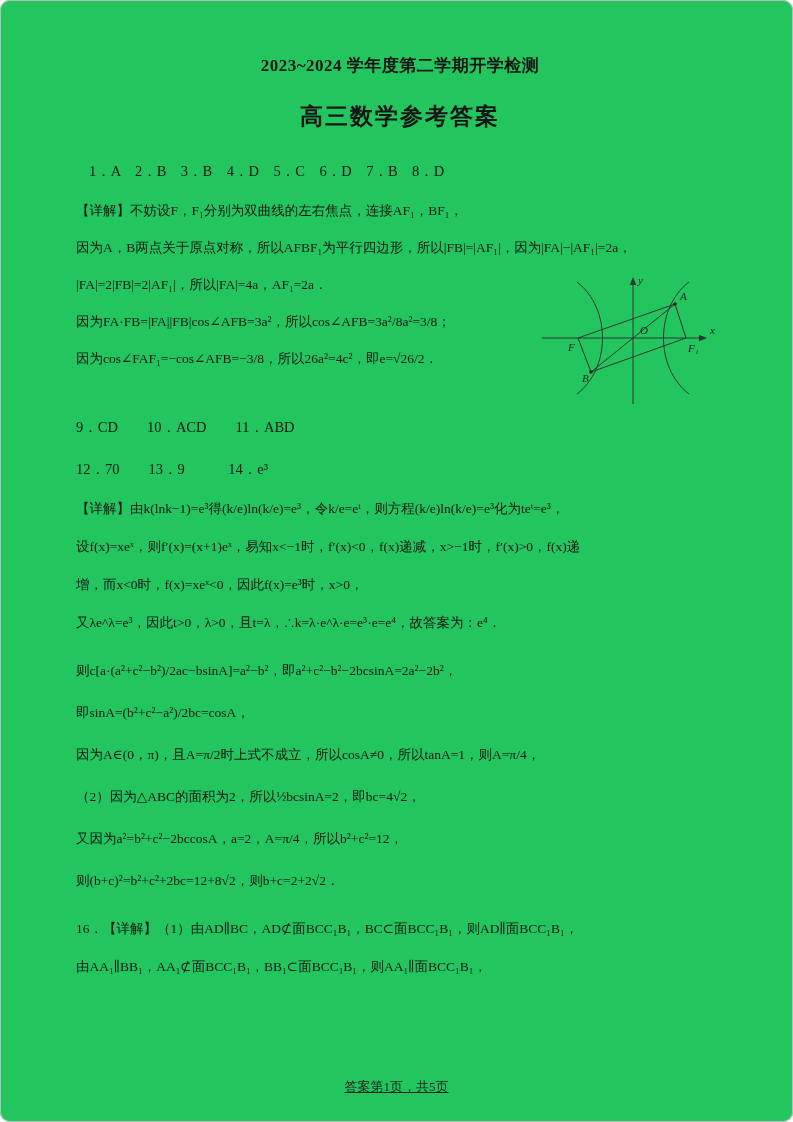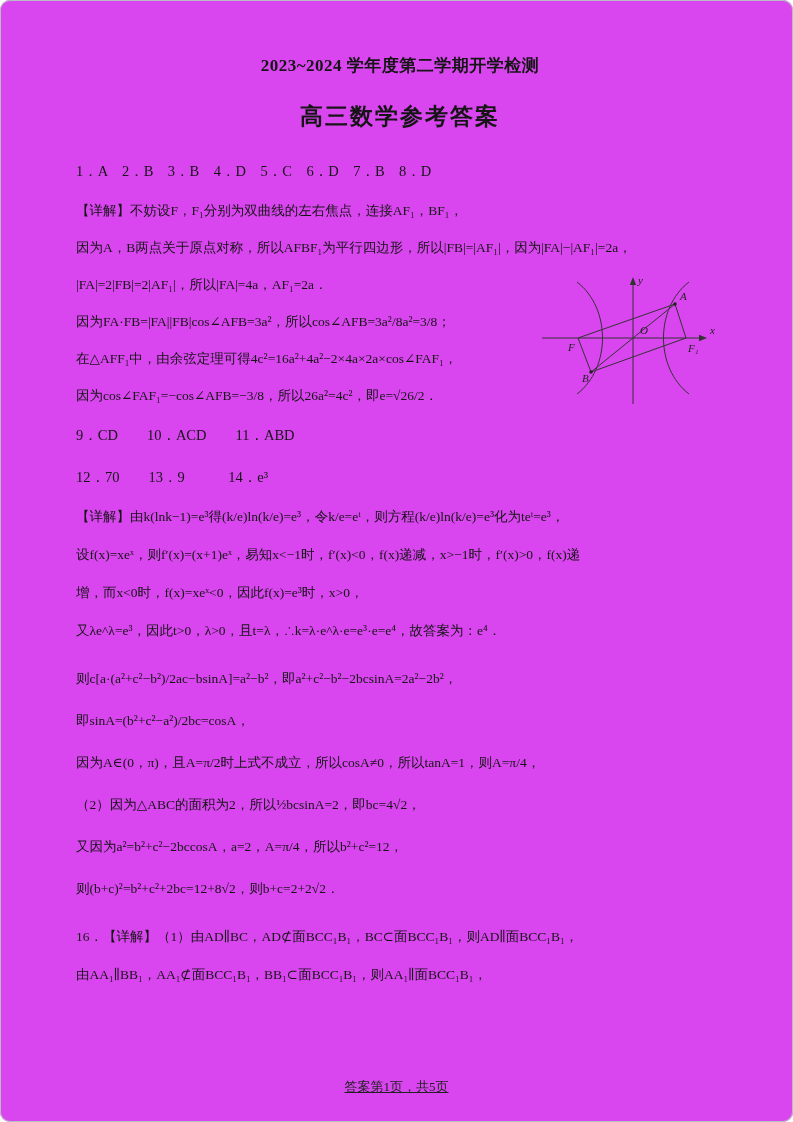--- a/index.html
+++ b/index.html
@@ -1,25 +1,25 @@
 <!DOCTYPE html>
 <html><head>
 <meta charset="utf-8">
 <style>
   html,body { margin:0; padding:0; background:#ffffff; }
   .page {
-    position:relative; width:793px; height:1122px; background:#d946ef;
+    position:relative; width:793px; height:1122px; background:#22c55e;
     font-family:"Liberation Serif","DejaVu Serif",serif; color:#151515;
     box-shadow: inset 0 0 0 1px #b9bcc0; border-radius:10px; overflow:hidden;
   }
   .content { position:absolute; top:54px; left:76px; width:648px; }
   .title   { margin:0; text-align:center; font-size:17px; font-weight:700; letter-spacing:.5px; }
   .subtitle{ margin:24px 0 0; text-align:center; font-size:23px; font-weight:700; letter-spacing:2px; }
   .answers { font-size:14.5px; line-height:26px; white-space:pre-wrap; }
-  .row1 { margin-top:26px; }
+  .row1 { margin-top:26px;margin-left:13px; }
   .row2 { margin-top:8px; clear:both; }
   .row3 { margin-top:16px; }
   .block { margin-top:8px; clear:both; }
   .line  { font-size:13.5px; white-space:pre-wrap; }
   .b8  .line { line-height:37px; }
   .b14 .line { line-height:38px; }
   .b15 .line { line-height:42px; }
   .b16 .line { line-height:38px; }
   .fig { float:right; width:188px; height:142px; margin:2px 0 4px 10px; }
   .fig svg text { font-family:"Liberation Serif","DejaVu Serif",serif; font-style:italic; font-size:11px; fill:#222; }
@@ -61,21 +61,20 @@
           <text x="104" y="66">O</text>
           <text x="144" y="32">A</text>
           <text x="46" y="114">B</text>
           <text x="32" y="83">F</text>
           <text x="152" y="84">F₁</text>
         </svg>
       </figure>
 
       <div class="line">|FA|=2|FB|=2|AF₁|，所以|FA|=4a，AF₁=2a．</div>
       <div class="line">因为FA·FB=|FA||FB|cos∠AFB=3a²，所以cos∠AFB=3a²/8a²=3/8；</div>
-      <div class="line">在△AFF₁中，由余弦定理可得4c²=16a²+4a²−2×4a×2a×cos∠FAF₁，</div>
       <div class="line">因为cos∠FAF₁=−cos∠AFB=−3/8，所以26a²=4c²，即e=√26/2．</div>
     </div>
 
     <div class="answers row2">9．CD　　10．ACD　　11．ABD</div>
     <div class="answers row3">12．70　　13．9　　　14．e³</div>
 
     <div class="block b14">
       <div class="line">【详解】由k(lnk−1)=e³得(k/e)ln(k/e)=e³，令k/e=eᵗ，则方程(k/e)ln(k/e)=e³化为teᵗ=e³，</div>
       <div class="line">设f(x)=xeˣ，则f′(x)=(x+1)eˣ，易知x&lt;−1时，f′(x)&lt;0，f(x)递减，x&gt;−1时，f′(x)&gt;0，f(x)递</div>
       <div class="line">增，而x&lt;0时，f(x)=xeˣ&lt;0，因此f(x)=e³时，x&gt;0，</div>

